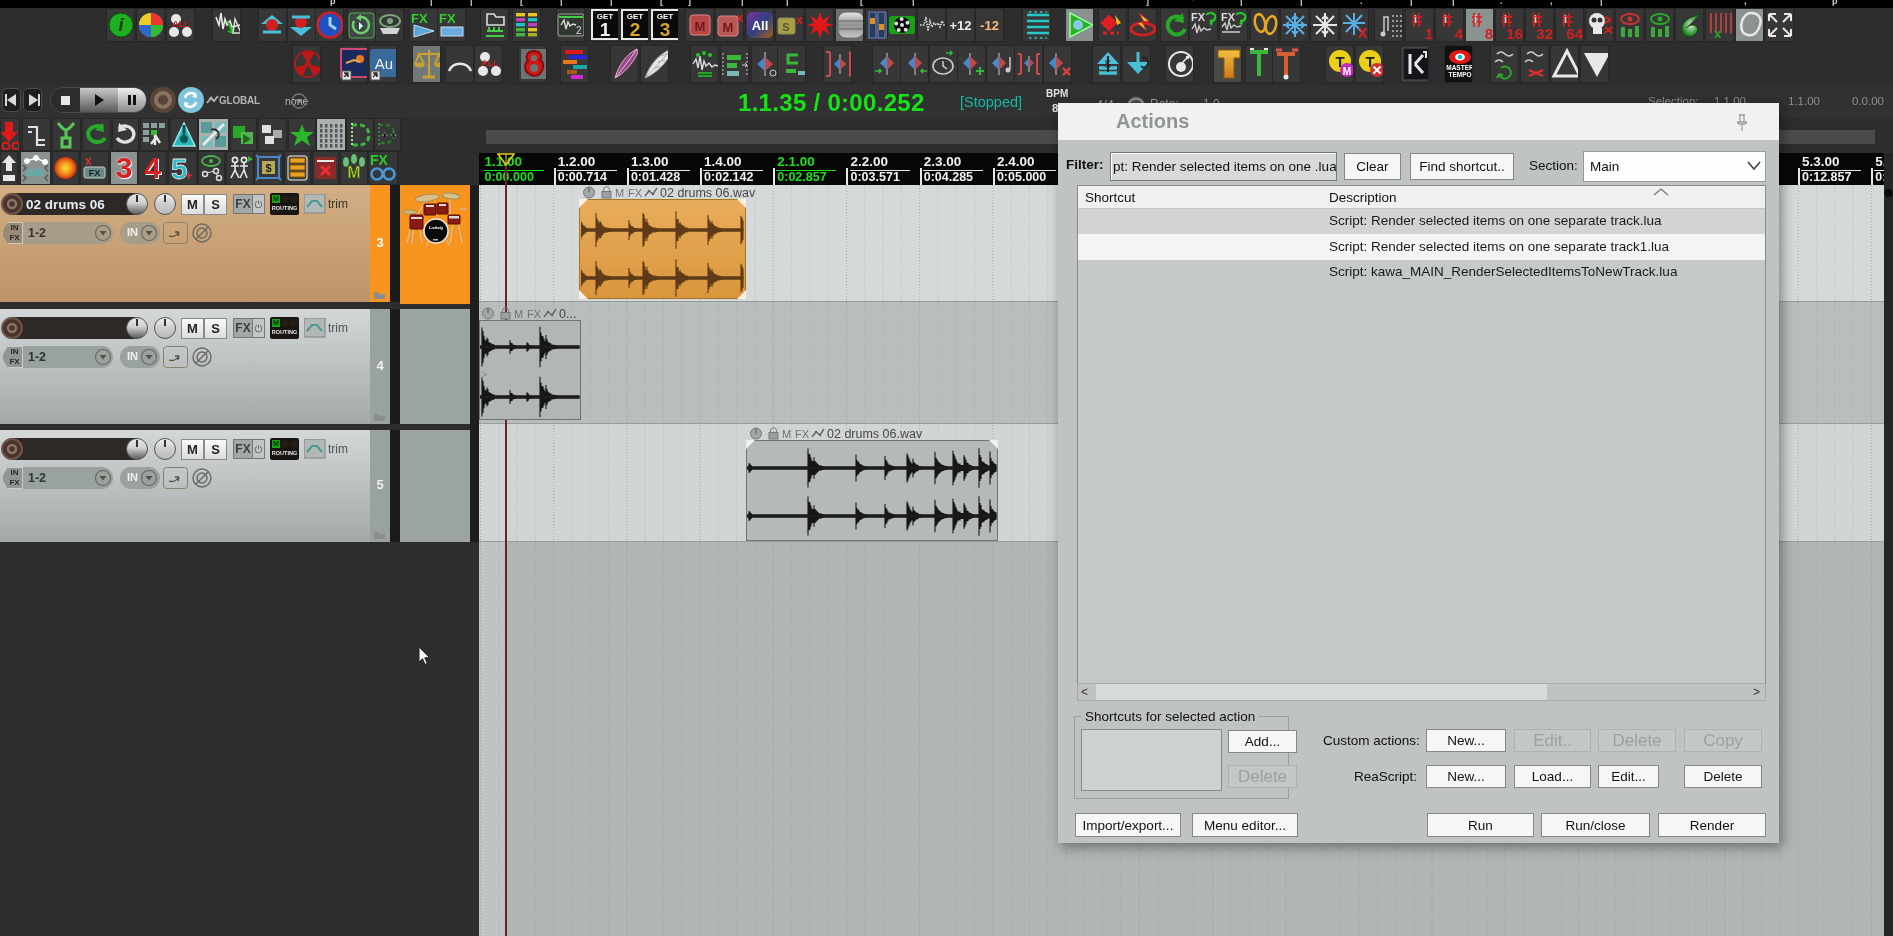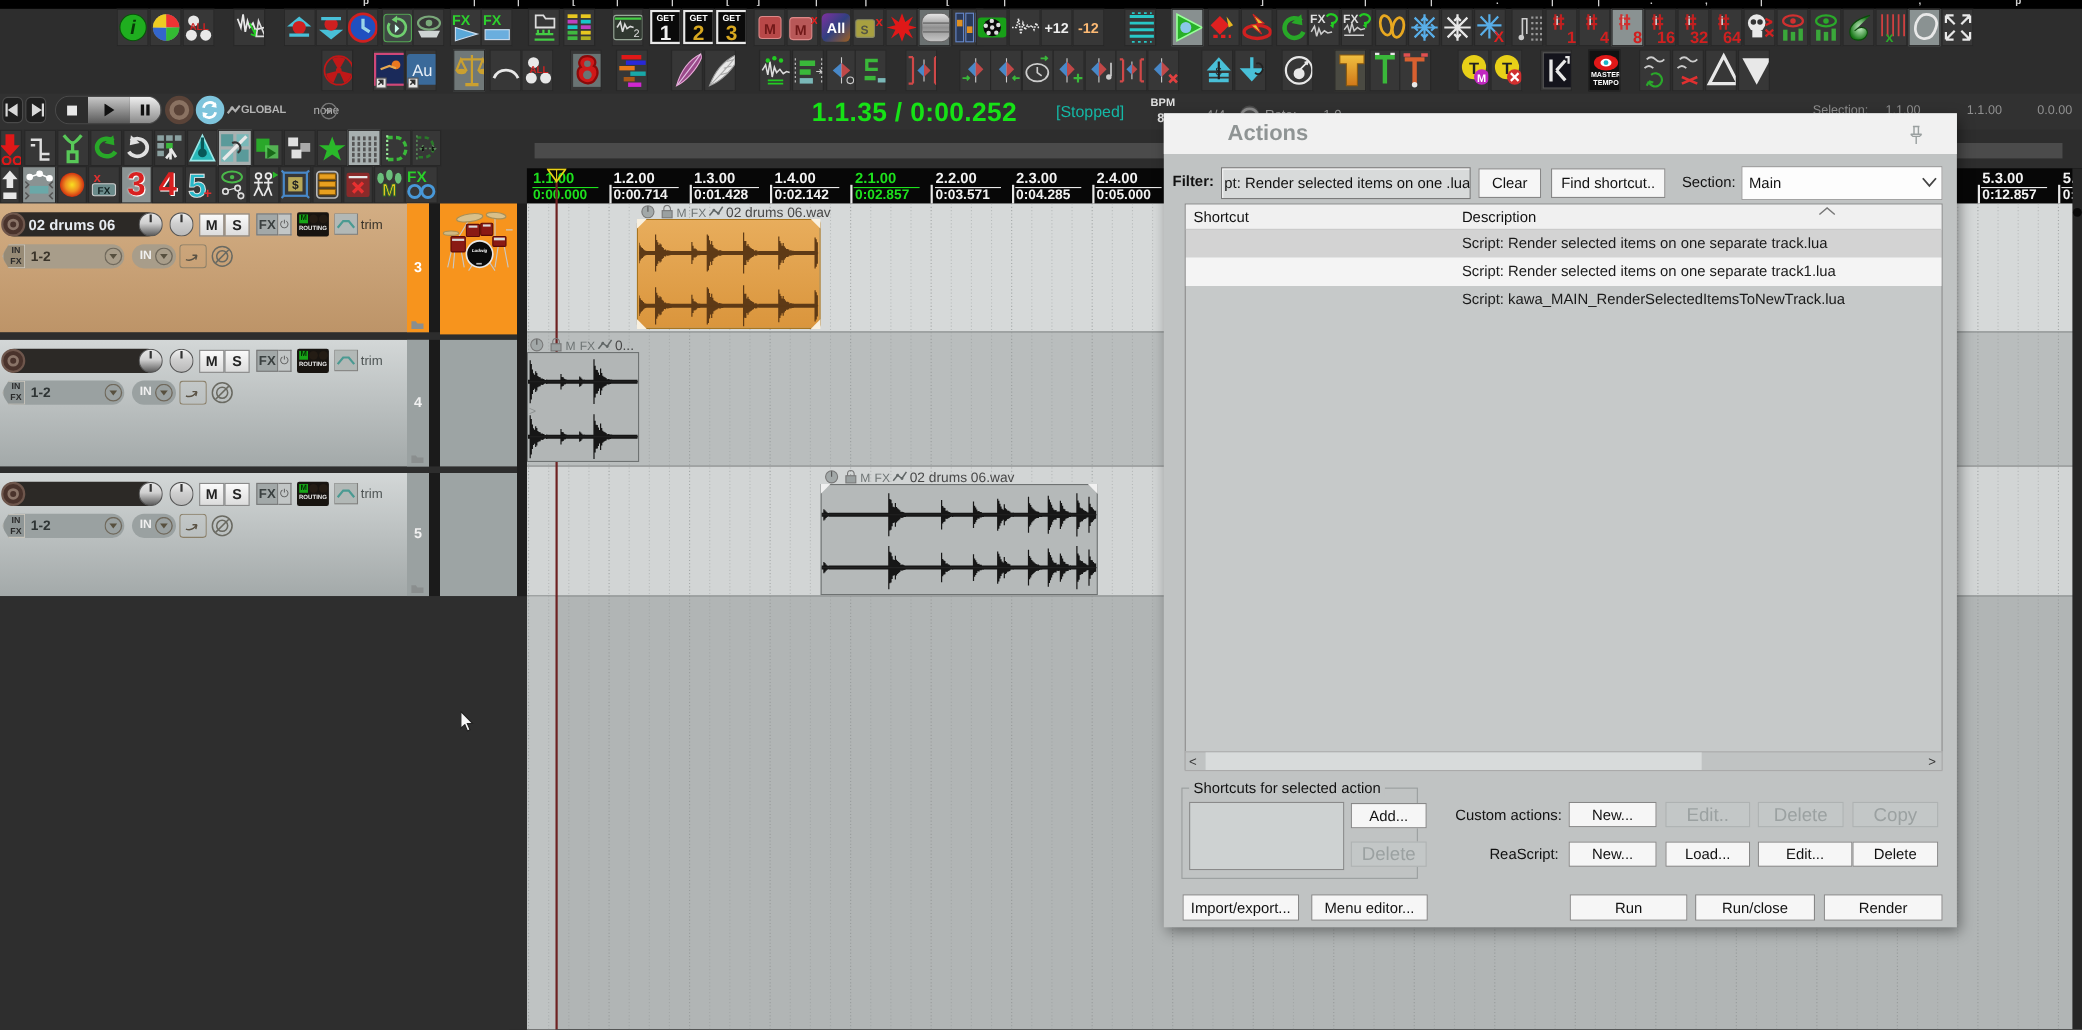--- a/index.html
+++ b/index.html
@@ -1542,18 +1542,18 @@
 <div class="btn" style="left:1228px;top:730px;width:69px;height:23px;">Add...</div>
 <div class="btnd" style="left:1228px;top:765px;width:69px;height:23px;">Delete</div>
 <div style="position:absolute;left:1323px;top:733px;color:#111;font-size:13.5px;font-weight:400;white-space:nowrap;">Custom actions:</div>
 <div class="btn" style="left:1426px;top:729px;width:80px;height:23px;">New...</div>
 <div class="btnd" style="left:1514px;top:729px;width:77px;height:23px;">Edit..</div>
 <div class="btnd" style="left:1598px;top:729px;width:78px;height:23px;">Delete</div>
 <div class="btnd" style="left:1684px;top:729px;width:78px;height:23px;">Copy</div>
 <div style="position:absolute;left:1354px;top:769px;color:#111;font-size:13.5px;font-weight:400;white-space:nowrap;">ReaScript:</div>
 <div class="btn" style="left:1426px;top:765px;width:80px;height:23px;">New...</div>
 <div class="btn" style="left:1514px;top:765px;width:77px;height:23px;">Load...</div>
-<div class="btn" style="left:1598px;top:765px;width:86px;height:23px;text-align:center;">Edit...</div>
+<div class="btn" style="left:1598px;top:765px;width:61px;height:23px;text-align:center;">Edit...</div>
 <div class="btn" style="left:1684px;top:765px;width:78px;height:23px;">Delete</div>
 <div class="btn" style="left:1075px;top:813px;width:106px;height:24px;">Import/export...</div>
 <div class="btn" style="left:1192px;top:813px;width:106px;height:24px;">Menu editor...</div>
 <div class="btn" style="left:1427px;top:813px;width:107px;height:24px;">Run</div>
 <div class="btn" style="left:1541px;top:813px;width:109px;height:24px;">Run/close</div>
 <div class="btn" style="left:1658px;top:813px;width:108px;height:24px;">Render</div>
 </body></html>

